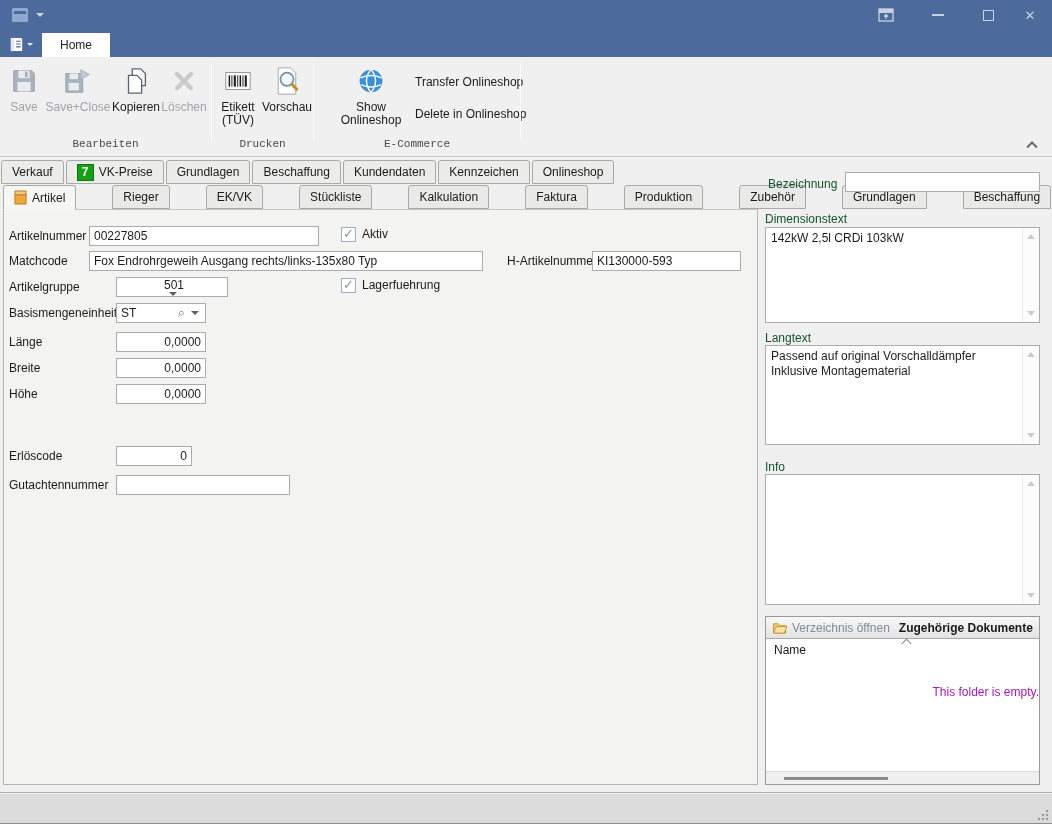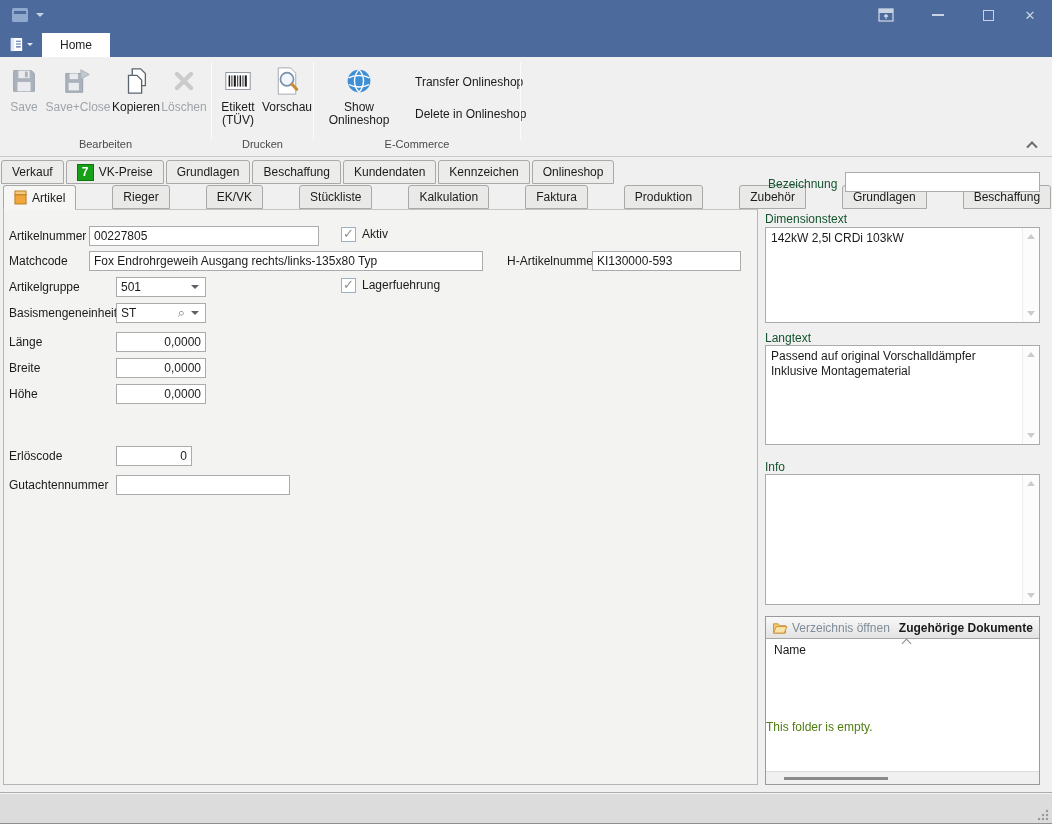--- a/index.html
+++ b/index.html
@@ -24,21 +24,21 @@
   .filebtn{ position:absolute; left:8px; top:4px; width:30px; height:20px; display:flex; align-items:center; }
   .file-caret{ width:0; height:0; border-left:3px solid transparent; border-right:3px solid transparent;
                border-top:3px solid #dfe7f2; margin-left:2px; }
   .ribbontab{ position:absolute; left:42px; top:3px; height:24px; padding:0 18px; background:#ffffff;
               display:flex; align-items:center; color:#222; }
 
   
   .ribbon{ position:absolute; left:0; top:57px; width:100%; height:100px; background:#f0f0f0;
            border-bottom:1px solid #c9c9c9; }
   .rsep{ position:absolute; top:5px; height:78px; width:1px; background:#d9d9d9; border-right:1px solid #fbfbfb; }
-  .grouplabel{ position:absolute; top:81px; height:16px; font-size:11px; color:#4a4a4a; text-align:center; }
+  .grouplabel{ position:absolute; top:81px; height:16px; font-size:11px; color:#4a4a4a; text-align:center;font-family:Liberation Mono, monospace; }
   .bigbtn{ position:absolute; top:4px; height:74px; display:flex; flex-direction:column; align-items:center;
            padding-top:3px; text-align:center; line-height:13px; border-radius:2px; cursor:default;}
   .bigbtn .ic{ height:34px; display:flex; align-items:center; justify-content:center; }
   .bigbtn .cap{ margin-top:3px; font-size:12px; }
   .disabled .cap{ color:#9ea4ab; }
   .smallbtn{ position:absolute; height:22px; display:flex; align-items:center; font-size:12px; cursor:default; }
   .ribbon-collapse{ position:absolute; right:10px; top:80px; width:14px; height:12px; cursor:default;}
   .chev-up{ display:inline-block; width:8px; height:8px; border-left:2px solid #6b6b6b;
             border-top:2px solid #6b6b6b; transform:rotate(45deg) translate(2px,2px); }
 
@@ -82,21 +82,21 @@
   
   .docs{ position:absolute; left:765px; top:616px; width:275px; height:169px; border:1px solid #9a9a9a; background:#fff; }
   .docs-header{ height:22px; background:linear-gradient(#f8f8f8,#e3e3e3); border-bottom:1px solid #a8a8a8;
                 display:flex; align-items:center; padding:0 6px; gap:5px; }
   .open-dir{ color:#7f8c98; display:flex; align-items:center; gap:4px; cursor:default; }
   .docs-title{ font-weight:bold; color:#1a1a1a; margin-left:4px; }
   .docs-list{ position:absolute; left:0; top:22px; right:0; bottom:13px; background:#fff; }
   .col-header{ position:absolute; left:8px; top:4px; color:#1b1b1b; }
   .sort-caret{ position:absolute; left:50%; top:1px; width:7px; height:7px; border-left:1.5px solid #8a8a8a;
                border-top:1.5px solid #8a8a8a; transform:rotate(45deg); }
-  .empty-msg{ position:absolute; left:0; right:0; top:46px; text-align:left; color:#4d7c0f;margin-top:35px; }
+  .empty-msg{ position:absolute; left:0; right:0; top:46px; text-align:right; color:#a21caf; }
   .hscroll{ position:absolute; left:0; right:0; bottom:0; height:13px; background:#f0f0f0; border-top:1px solid #dcdcdc; }
   .hthumb{ position:absolute; left:18px; top:5px; width:104px; height:3px; background:#8a8a8a; }
 
   
   .statusbar{ position:absolute; left:0; top:792px; width:100%; height:32px; background:#dcdcdc;
               border-top:1px solid #ababab; box-shadow:inset 0 1px 0 #f5f5f5; }
   .grip{ position:absolute; right:3px; bottom:3px; width:12px; height:12px;
          background:
           radial-gradient(circle at 2px 10px, #9a9a9a 1.4px, transparent 1.6px),
           radial-gradient(circle at 6px 10px, #9a9a9a 1.4px, transparent 1.6px),
@@ -213,21 +213,21 @@
             <path d="M6 2h14l6 6v24H6z" fill="#fff" stroke="#9aa0a8"></path>
             <circle cx="16" cy="15" r="7.5" fill="#e8f0f8" fill-opacity=".6" stroke="#7a93ad" stroke-width="2"></circle>
             <path d="M21.5 20.5 l5.5 6" stroke="#c98a2e" stroke-width="3.4" stroke-linecap="round"></path>
           </svg>
       </span>
       <span class="cap">Vorschau</span>
     </div>
     <div class="rsep" style="left:313px;"></div>
     <div class="grouplabel" style="left:212px; width:101px;">Drucken</div>
 
-    <div class="bigbtn" style="left:312px; width:94px;">
+    <div class="bigbtn" style="left:324px; width:94px;">
       <span class="ic">
         <svg width="28" height="28" viewBox="0 0 32 32">
             <circle cx="16" cy="16" r="13" fill="#3f8fd4"></circle>
             <path d="M4 12.5 C10.5 8.8 21.5 8.8 28 12.5 M4.5 20 C11 23.8 21 23.8 27.5 20 M16 3 a19 19 0 0 1 0 26 M16 3 a19 19 0 0 0 0 26" stroke="#fff" stroke-width="1.6" fill="none"></path>
           </svg>
       </span>
       <span class="cap">Show Onlineshop</span>
     </div>
     <div class="smallbtn" style="left:415px; top:14px;">
       <span>Transfer Onlineshop</span>
@@ -317,21 +317,21 @@
       <span class="checkbox checked"></span>
       <span>Aktiv</span>
     </div>
 
     <span class="flabel" style="left:5px; top:41px;">Matchcode</span>
     <input class="tinput" style="left: 85px; top: 41px; width: 394px;" value="Fox Endrohrgeweih Ausgang rechts/links-135x80 Typ">
     <span class="flabel" style="left:503px; top:41px;">H-Artikelnummer</span>
     <input class="tinput" style="left: 588px; top: 41px; width: 149px;" value="KI130000-593">
 
     <span class="flabel" style="left:5px; top:67px;">Artikelgruppe</span>
-    <div class="combo" style="left:112px; top:67px; width:90px;">
+    <div class="combo" style="left:112px; top:67px; width:112px;flex-direction:column;">
       <span class="val">501</span>
       <span class="caret-dn"></span>
     </div>
     <div class="checkrow" style="left:337px; top:68px;">
       <span class="checkbox checked"></span>
       <span>Lagerfuehrung</span>
     </div>
 
     <span class="flabel" style="left:5px; top:93px;">Basismengeneinheit</span>
     <div class="combo" style="left:112px; top:93px; width:90px;">

